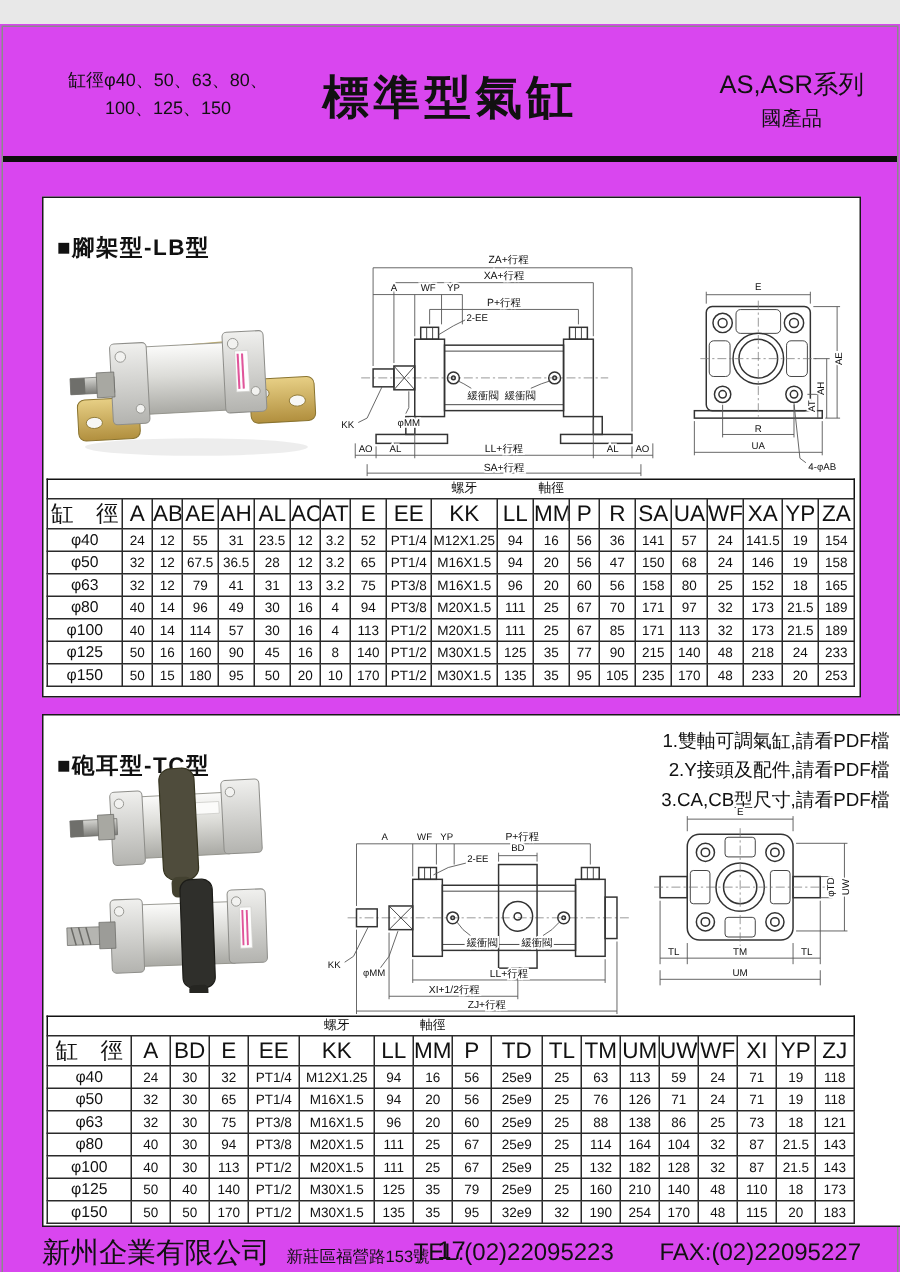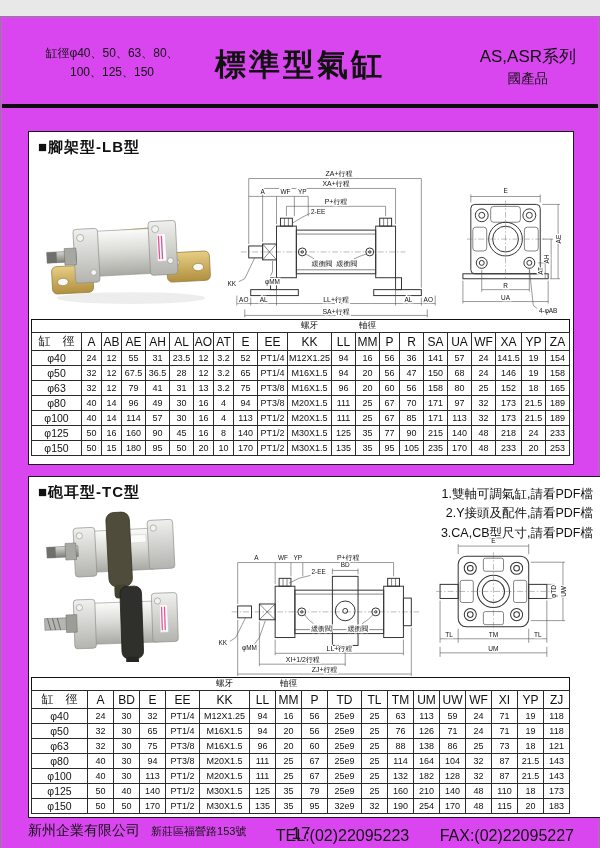--- a/index.html
+++ b/index.html
@@ -15,48 +15,48 @@
               font-size:31px;font-weight:bold;letter-spacing:3px;}
   .series{position:absolute;right:22px;top:27px;text-align:center;}
   .series .s1{font-size:17px;}
   .series .s2{font-size:13.5px;margin-top:2px;}
   .hdr-rule{position:absolute;left:2px;right:2px;top:88px;height:4px;background:#0d0d0d;}
 
   
   .section{position:absolute;left:28px;width:544px;border:1px solid #1a1a1a;background:#fff;}
   .sec-lb{top:115px;height:332px;}
   .sec-tc{top:460px;height:340px;padding-left:30px;}
-  .sec-title{position:absolute;left:9px;top:6px;font-size:15px;font-weight:bold;letter-spacing:1px;}
+  .sec-title{position:absolute;left:9px;top:24px;font-size:15px;font-weight:bold;letter-spacing:1px;}
   .notes{position:absolute;right:10px;top:8px;font-size:12.5px;line-height:1.55;text-align:right;}
 
   
   .abs{position:absolute;}
   svg{display:block;}
   .ln *{stroke:#333;stroke-width:1;fill:none;}
   .ln .thin{stroke-width:0.6;}
   .cl{stroke:#777;stroke-width:0.5;stroke-dasharray:6 2 1.5 2;fill:none;}
   .dim line,.dim polyline{stroke:#555;stroke-width:0.6;fill:none;}
   .dl{font-family:"Liberation Sans",sans-serif;font-size:7px;fill:#111;
       paint-order:stroke;stroke:#fff;stroke-width:2.5px;text-anchor:middle;}
   .dls{font-size:6.5px;}
 
   
   .dim-table{border-collapse:collapse;table-layout:fixed;width:538px;
              font-family:"Liberation Sans",sans-serif;border:1px solid #111;}
   .dim-table th,.dim-table td{border:1px solid #2a2a2a;text-align:center;padding:0;
              height:14px;font-size:9px;font-weight:normal;color:#111;
              overflow:hidden;white-space:nowrap;}
   .dim-table tr.mini-row td{border:none;height:12px;font-size:8.5px;}
-  .dim-table tr.head-row th{font-size:12px;height:15px;}
+  .dim-table tr.head-row th{font-size:15px;height:15px;}
   .dim-table th.bore-h{font-size:12px;}
   .dim-table th.bore-c{font-size:10.5px;font-weight:normal;}
 
   
   .footer{position:absolute;left:28px;right:26px;top:806px;height:38px;font-size:11px;}
-  .company{font-size:14px;}
+  .company{font-size:19px;}
   .address{font-size:11px;margin-left:8px;}
   .page-num{position:absolute;left:50%;top:2px;transform:translateX(-50%);font-size:17px;}
   .contact{position:absolute;right:0;top:2px;text-align:right;font-size:16px;line-height:1.5;}
   .contact .tel{margin-right:26px;}
 </style>
 </head>
 <body>
 
 <div class="page">
   <div class="page-frame"></div>

